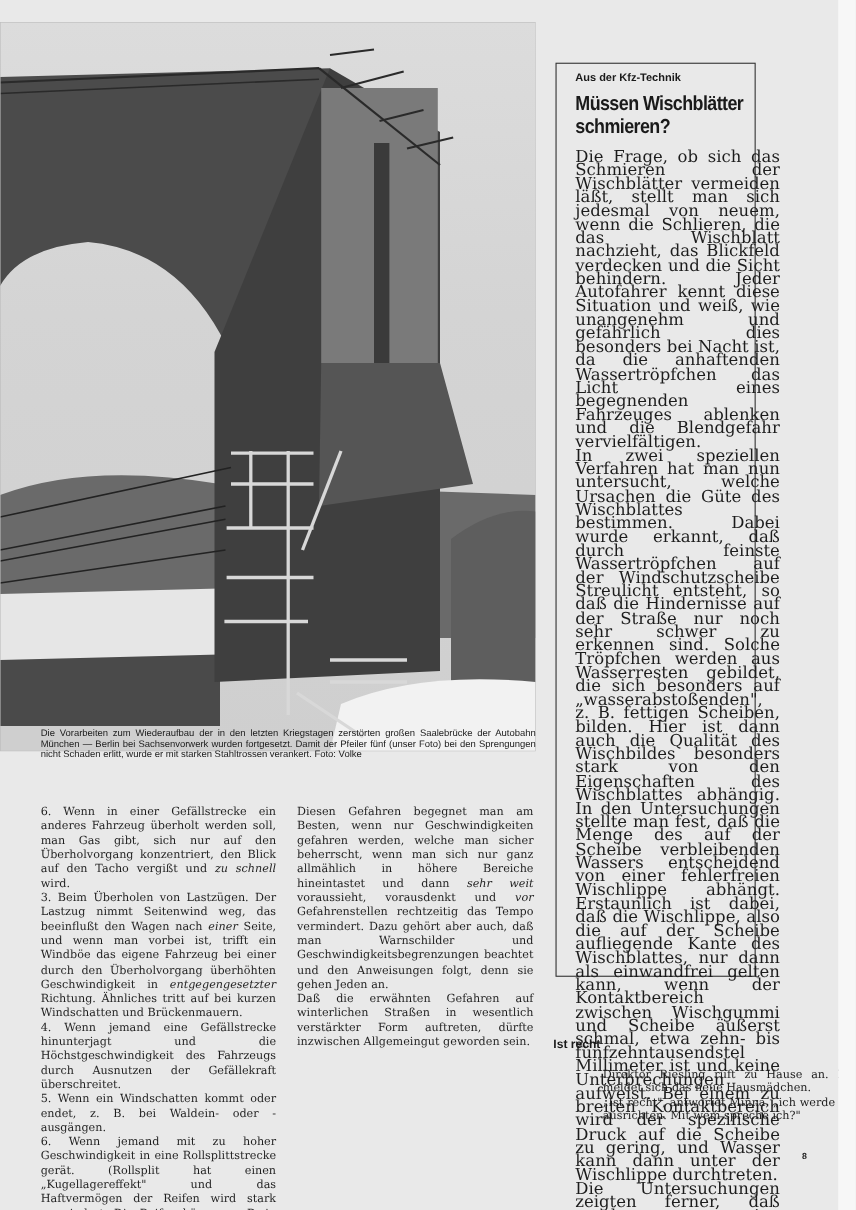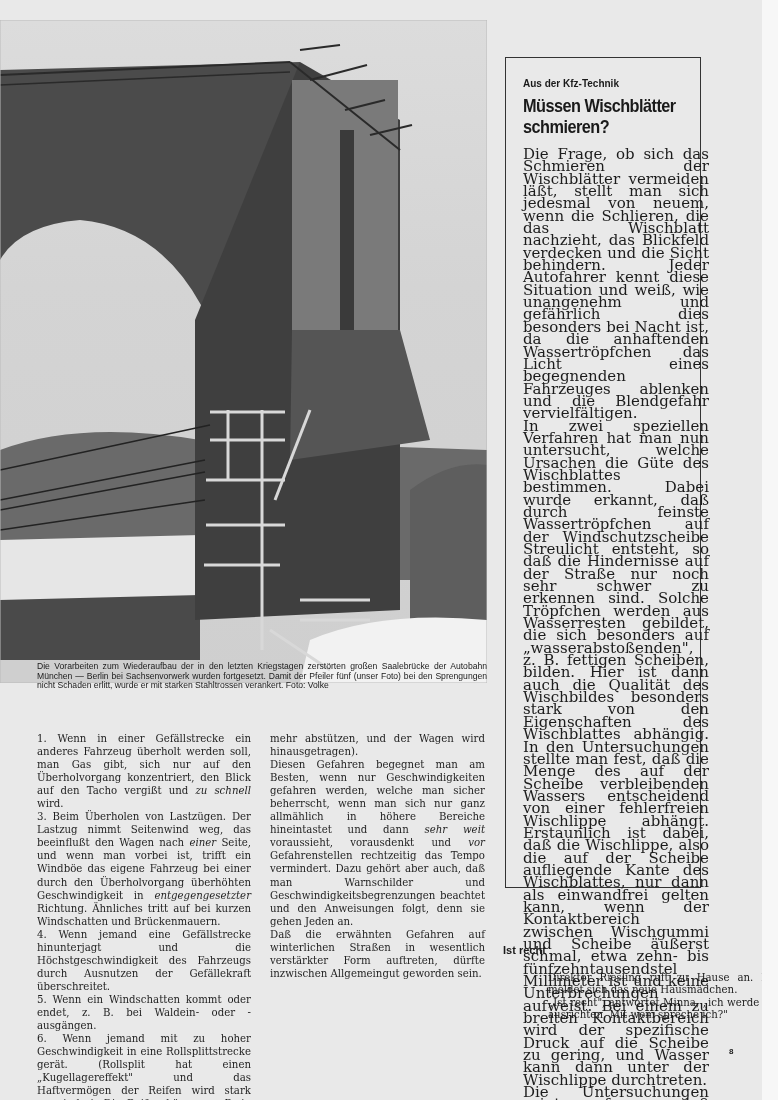--- a/index.html
+++ b/index.html
@@ -6,21 +6,21 @@
   body{width:778px;height:1100px;position:relative;overflow:hidden;background:#ececec;font-family:"DejaVu Serif",serif;color:#1c1c1c;}
   .page{position:absolute;left:0;top:0;width:762px;height:1100px;background:#e9e9e9;}
   .edge{position:absolute;left:762px;top:0;width:16px;height:1100px;background:#f7f7f7;}
   .photo{position:absolute;left:0;top:20px;width:487px;height:663px;background:linear-gradient(#dcdcdc 0%,#d4d4d4 40%,#cfcfcf 100%);overflow:hidden;}
   .photo svg{position:absolute;left:0;top:0;}
   .caption{position:absolute;left:37px;top:662px;width:450px;font-family:"Liberation Sans",sans-serif;font-weight:normal;font-size:8.6px;line-height:9.6px;color:#1a1a1a;text-align:justify;}
   .col{position:absolute;font-size:10.2px;line-height:13.05px;text-align:justify;color:#1f1f1f;}
   .col p{margin:0;}
   .col1{left:37px;top:732px;width:214px;}
   .col2{left:270px;top:732px;width:215px;}
-  .box{position:absolute;left:505px;top:57px;width:196px;height:831px;border:1.5px solid #333;box-sizing:border-box;padding:20px 10px 0 17px;}
+  .box{position:absolute;left:505px;top:57px;width:182px;height:831px;border:1.5px solid #333;box-sizing:border-box;padding:8px 10px 0 17px;}
   .kicker{font-family:"Liberation Sans",sans-serif;font-weight:bold;font-size:10px;margin-bottom:6px;color:#1a1a1a;}
   .headline{font-family:"Liberation Sans",sans-serif;font-weight:bold;font-size:18.5px;line-height:21px;letter-spacing:-0.6px;transform:scaleX(0.88);transform-origin:left;width:210px;margin-bottom:11px;color:#1a1a1a;}
   .boxtext{font-size:15px;line-height:12.35px;text-align:justify;width:186px;}
   .boxtext p{margin:0;}
   .sig{text-align:center;margin-top:-12px;}
   .aside-title{position:absolute;left:503px;top:944px;font-family:"Liberation Sans",sans-serif;font-weight:bold;font-size:11px;color:#1a1a1a;}
   .aside{position:absolute;left:503px;top:972px;width:226px;font-size:10.2px;line-height:12.4px;text-align:justify;margin-left:45px;}
   .aside p{margin:0;}
   .pagenum{position:absolute;left:729px;top:1047px;font-family:"Liberation Sans",sans-serif;font-weight:bold;font-size:8px;}
   i{}
@@ -75,29 +75,28 @@
         <line x1="300" y1="600" x2="370" y2="600"></line>
         <line x1="270" y1="610" x2="330" y2="650"></line>
       </g>
       <rect x="0" y="0" width="487" height="663" fill="none" stroke="#bbb" stroke-width="1"></rect>
     </svg>
   </div>
 
   <div class="caption">Die Vorarbeiten zum Wiederaufbau der in den letzten Kriegstagen zerstörten großen Saalebrücke der Autobahn München — Berlin bei Sachsenvorwerk wurden fortgesetzt. Damit der Pfeiler fünf (unser Foto) bei den Sprengungen nicht Schaden erlitt, wurde er mit starken Stahltrossen verankert. Foto: Volke</div>
 
   <div class="col col1">
-    <p><span>1. Wenn in einer Gefällstrecke ein anderes Fahrzeug überholt werden soll, man Gas gibt, sich nur auf den Überholvorgang konzentriert, den Blick auf den Tacho vergißt und </span><i>zu schnell</i><span> wird.</span></p>
+    <p><span>6. Wenn in einer Gefällstrecke ein anderes Fahrzeug überholt werden soll, man Gas gibt, sich nur auf den Überholvorgang konzentriert, den Blick auf den Tacho vergißt und </span><i>zu schnell</i><span> wird.</span></p>
     <p><span>3. Beim Überholen von Lastzügen. Der Lastzug nimmt Seitenwind weg, das beeinflußt den Wagen nach </span><i>einer</i><span> Seite, und wenn man vorbei ist, trifft ein Windböe das eigene Fahrzeug bei einer durch den Überholvorgang überhöhten Geschwindigkeit in </span><i>entgegengesetzter</i><span> Richtung. Ähnliches tritt auf bei kurzen Windschatten und Brückenmauern.</span></p>
     <p>4. Wenn jemand eine Gefällstrecke hinunterjagt und die Höchstgeschwindigkeit des Fahrzeugs durch Ausnutzen der Gefällekraft überschreitet.</p>
     <p>5. Wenn ein Windschatten kommt oder endet, z. B. bei Waldein- oder -ausgängen.</p>
     <p>6. Wenn jemand mit zu hoher Geschwindigkeit in eine Rollsplittstrecke gerät. (Rollsplit hat einen „Kugellagereffekt" und das Haftvermögen der Reifen wird stark vermindert. Die Reifen können z. B. in einer Kurve die entstehenden Fliehkräfte nicht</p>
   </div>
 
   <div class="col col2">
-    <p>mehr abstützen, und der Wagen wird hinausgetragen).</p>
     <p><span>Diesen Gefahren begegnet man am Besten, wenn nur Geschwindigkeiten gefahren werden, welche man sicher beherrscht, wenn man sich nur ganz allmählich in höhere Bereiche hineintastet und dann </span><i>sehr weit</i><span> voraussieht, vorausdenkt und </span><i>vor</i><span> Gefahrenstellen rechtzeitig das Tempo vermindert. Dazu gehört aber auch, daß man Warnschilder und Geschwindigkeitsbegrenzungen beachtet und den Anweisungen folgt, denn sie gehen Jeden an.</span></p>
     <p>Daß die erwähnten Gefahren auf winterlichen Straßen in wesentlich verstärkter Form auftreten, dürfte inzwischen Allgemeingut geworden sein.</p>
   </div>
 
   <div class="box">
     <div class="kicker">Aus der Kfz-Technik</div>
     <div class="headline">Müssen Wischblätter schmieren?</div>
     <div class="boxtext">
       <p>Die Frage, ob sich das Schmieren der Wischblätter vermeiden läßt, stellt man sich jedesmal von neuem, wenn die Schlieren, die das Wischblatt nachzieht, das Blickfeld verdecken und die Sicht behindern. Jeder Autofahrer kennt diese Situation und weiß, wie unangenehm und gefährlich dies besonders bei Nacht ist, da die anhaftenden Wassertröpfchen das Licht eines begegnenden Fahrzeuges ablenken und die Blendgefahr vervielfältigen.</p>
       <p>In zwei speziellen Verfahren hat man nun untersucht, welche Ursachen die Güte des Wischblattes bestimmen. Dabei wurde erkannt, daß durch feinste Wassertröpfchen auf der Windschutzscheibe Streulicht entsteht, so daß die Hindernisse auf der Straße nur noch sehr schwer zu erkennen sind. Solche Tröpfchen werden aus Wasserresten gebildet, die sich besonders auf „wasserabstoßenden", z. B. fettigen Scheiben, bilden. Hier ist dann auch die Qualität des Wischbildes besonders stark von den Eigenschaften des Wischblattes abhängig. In den Untersuchungen stellte man fest, daß die Menge des auf der Scheibe verbleibenden Wassers entscheidend von einer fehlerfreien Wischlippe abhängt. Erstaunlich ist dabei, daß die Wischlippe, also die auf der Scheibe aufliegende Kante des Wischblattes, nur dann als einwandfrei gelten kann, wenn der Kontaktbereich zwischen Wischgummi und Scheibe äußerst schmal, etwa zehn- bis fünfzehntausendstel Millimeter ist und keine Unterbrechungen aufweist. Bei einem zu breiten Kontaktbereich wird der spezifische Druck auf die Scheibe zu gering, und Wasser kann dann unter der Wischlippe durchtreten.</p>

